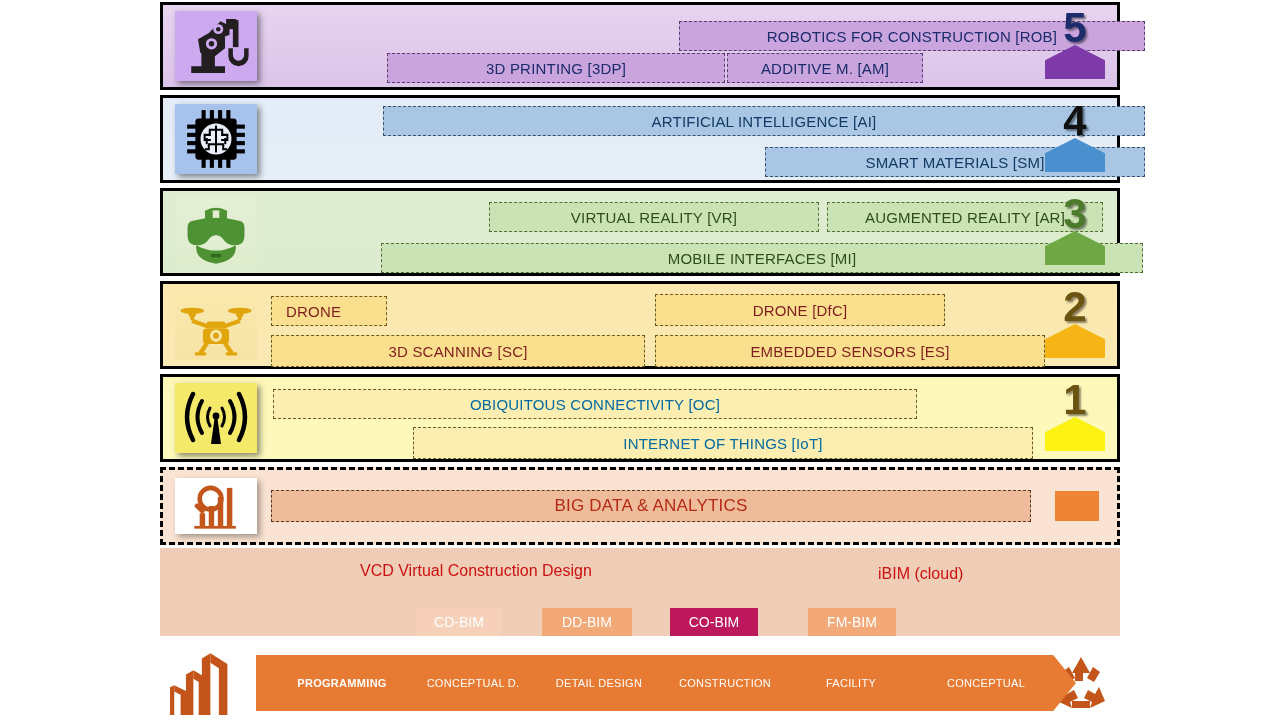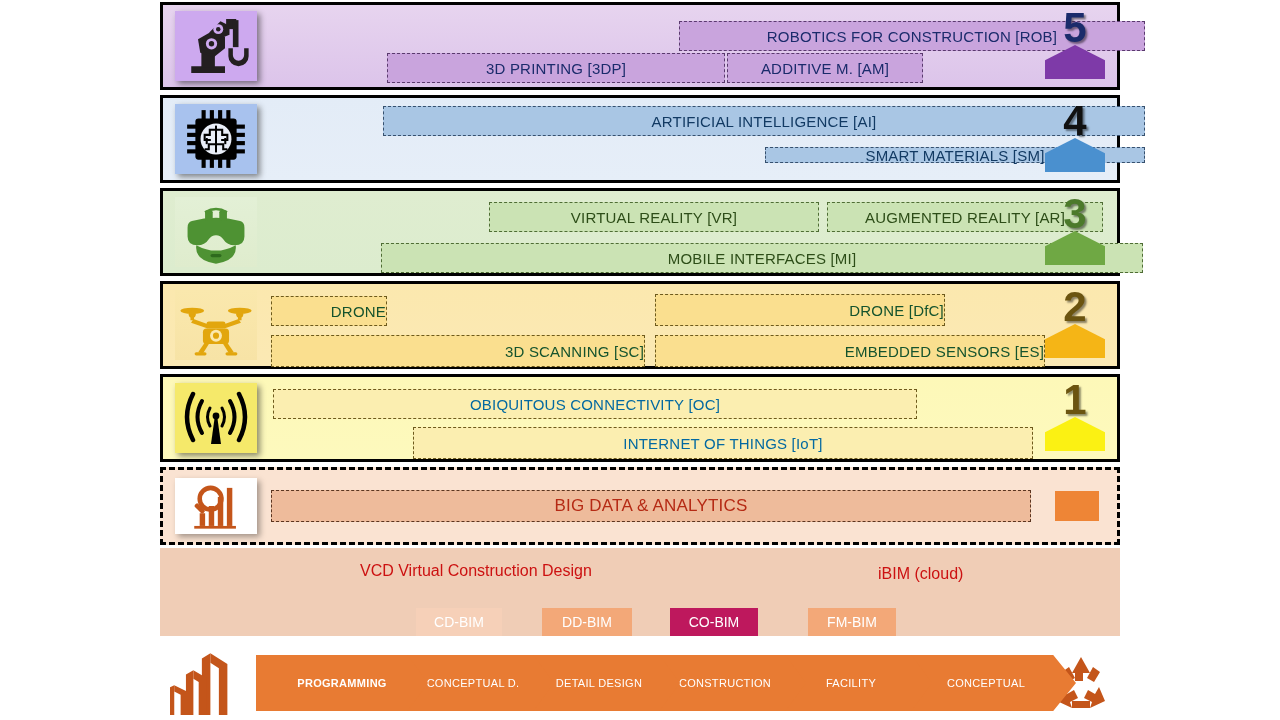--- a/index.html
+++ b/index.html
@@ -36,21 +36,21 @@
   #layer4 .tag{background:#a9c6e4;border-color:#36506e;color:#123a63;}
 
   
   #layer3{top:188px;height:88px;background:linear-gradient(180deg,#dfedd0 0%,#dcecce 100%);}
   #layer3 .icon-box{background:linear-gradient(180deg,#e3f0d6,#dfeccd);}
   #layer3 .tag{background:#cbe3b4;border-color:#4f6d35;color:#2d4d18;}
 
   
   #layer2{top:281px;height:88px;background:linear-gradient(180deg,#fbe8ae 0%,#fbe9b4 100%);}
   #layer2 .icon-box{background:linear-gradient(180deg,#fae8ad,#f7e3a6);box-shadow:none;}
-  #layer2 .tag{background:#fadf8f;border-color:#6d5a1c;color:#14532d;justify-content:flex-end;}
+  #layer2 .tag{background:#fadf8f;border-color:#6d5a1c;color:#7f1d1d;}
 
   
   #layer1{top:374px;height:88px;background:linear-gradient(180deg,#fdf8b8 0%,#fdf9bd 100%);}
   #layer1 .icon-box{background:#f5e96a;}
   #layer1 .tag{background:#fbeeb0;border-color:#6d5a1c;color:#0369a1;}
 
   
   #layer0{top:467px;height:78px;border:3px dashed #000;background:#fae3d2;}
   #layer0 .icon-box{background:#ffffff;box-shadow:3px 3px 6px rgba(0,0,0,.35);}
   #layer0 .tag{background:#eebb9b;border-color:#5a3520;color:#b52a14;font-size:17px;}
@@ -154,21 +154,21 @@
             <path d="M23 31 v6"></path>
               <path d="M41 31 v6"></path>
           </g>
         </svg>
       </div>
     </div>
     <div class="content">
         <div class="tag" style="left: 114px; top: 8px; width: 762px; height: 30px;">
           <span>ARTIFICIAL INTELLIGENCE [AI]</span>
         </div>
-        <div class="tag" style="left: 496px; top: 49px; width: 380px; height: 16px;">
+        <div class="tag" style="left: 496px; top: 49px; width: 380px; height: 30px;">
           <span>SMART MATERIALS [SM]</span>
         </div>
       </div>
     <div class="numzone">
       <div class="num" style="color: rgb(17, 17, 17);">4</div>
       <div class="pent" style="background: rgb(74, 144, 207);"></div>
     </div>
   </div>
 
   <div class="layer" id="layer3">

